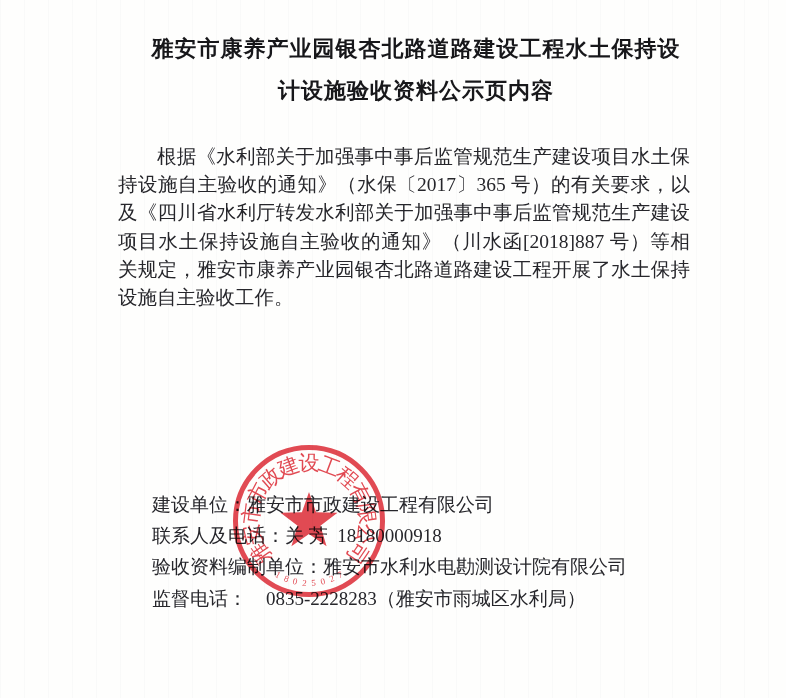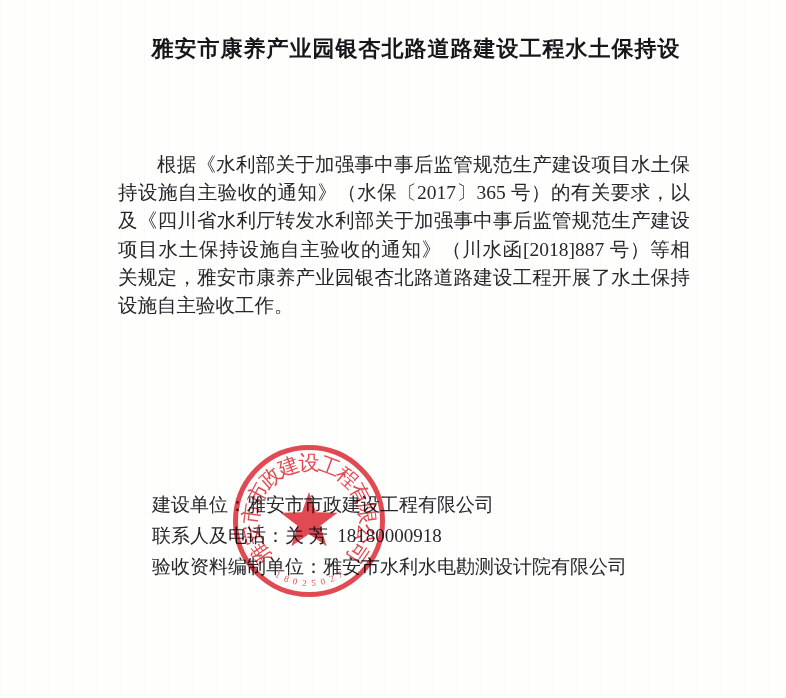--- a/index.html
+++ b/index.html
@@ -13,21 +13,21 @@
   .page::before{
     content:"";position:absolute;inset:0;pointer-events:none;
     background:repeating-linear-gradient(90deg, rgba(205,210,216,0.10) 0 1px, transparent 1px 24px);
   }
   .doc-title{
     position:absolute;top:28px;left:112px;right:66px;
     text-align:center;font-weight:bold;font-size:22px;line-height:42px;
     color:#17171a;letter-spacing:1px;
   }
   .doc-body{
-    position:absolute;top:151px;left:118px;width:572px;
+    position:absolute;top:143px;left:118px;width:572px;
     font-size:19.5px;line-height:28.2px;text-align:justify;
   }
   .doc-body p{margin:0;text-indent:2em;}
   .contact-block{
     position:absolute;top:489px;left:152px;right:60px;
     font-size:19px;line-height:31.2px;
   }
   .contact-row{white-space:pre-wrap;}
   .seal{
     position:absolute;left:224px;top:436px;width:170px;height:170px;
@@ -35,30 +35,32 @@
   }
   .seal svg{width:100%;height:100%;}
 </style>
 </head>
 <body>
 
 <div class="page">
 
   <div class="doc-title">
     <div>雅安市康养产业园银杏北路道路建设工程水土保持设</div>
+    <div>计设施验收资料公示页内容</div>
   </div>
 
   <div class="doc-body">
     <p>根据《水利部关于加强事中事后监管规范生产建设项目水土保持设施自主验收的通知》（水保〔2017〕365 号）的有关要求，以及《四川省水利厅转发水利部关于加强事中事后监管规范生产建设项目水土保持设施自主验收的通知》（川水函[2018]887 号）等相关规定，雅安市康养产业园银杏北路道路建设工程开展了水土保持设施自主验收工作。</p>
   </div>
 
   <div class="contact-block">
     <div class="contact-row"><span>建设单位：</span><span>雅安市市政建设工程有限公司</span></div>
     <div class="contact-row"><span>联系人及电话：</span><span>关 芳  18180000918</span></div>
     <div class="contact-row"><span>验收资料编制单位：</span><span>雅安市水利水电勘测设计院有限公司</span></div>
+    <div class="contact-row"><span>监督电话：</span><span>　0835-2228283（雅安市雨城区水利局）</span></div>
   </div>
 
   <div class="seal">
     <svg id="seal-svg" viewBox="0 0 170 170" xmlns="http://www.w3.org/2000/svg">
         <circle cx="85" cy="85" r="73.5" fill="none" stroke="#e03a44" stroke-width="5"></circle>
         <polygon points="85,56 92.1,76.3 113.5,76.7 96.4,89.7 102.6,110.3 85,98 67.4,110.3 73.6,89.7 56.5,76.7 77.9,76.3" fill="#e03a44"></polygon>
         <text x="85" y="27" text-anchor="middle" dominant-baseline="central" font-size="21" fill="#e03a44" font-family="&quot;Liberation Serif&quot;,&quot;DejaVu Serif&quot;,serif" transform="rotate(-124 85 85)">雅</text>
         <text x="85" y="27" text-anchor="middle" dominant-baseline="central" font-size="21" fill="#e03a44" font-family="&quot;Liberation Serif&quot;,&quot;DejaVu Serif&quot;,serif" transform="rotate(-103.33333333333333 85 85)">安</text>
         <text x="85" y="27" text-anchor="middle" dominant-baseline="central" font-size="21" fill="#e03a44" font-family="&quot;Liberation Serif&quot;,&quot;DejaVu Serif&quot;,serif" transform="rotate(-82.66666666666666 85 85)">市</text>
         <text x="85" y="27" text-anchor="middle" dominant-baseline="central" font-size="21" fill="#e03a44" font-family="&quot;Liberation Serif&quot;,&quot;DejaVu Serif&quot;,serif" transform="rotate(-62 85 85)">市</text>

